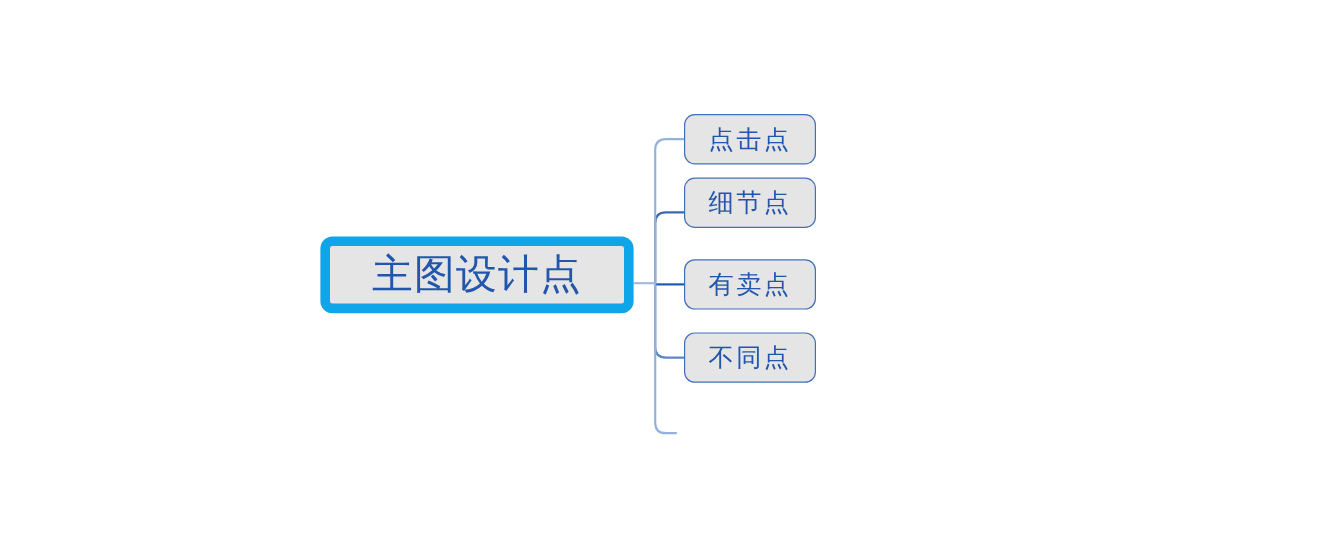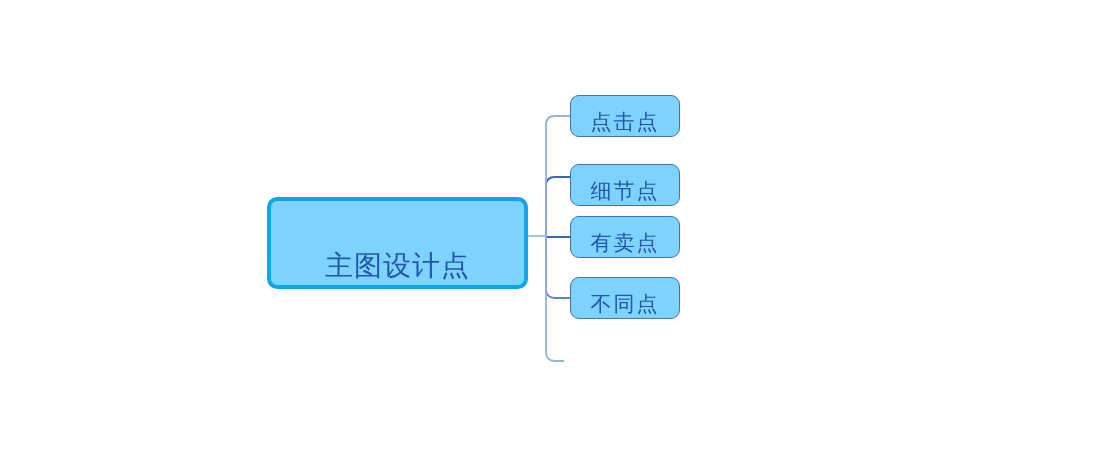--- a/index.html
+++ b/index.html
@@ -22,49 +22,49 @@
     height: 462px;
   }
   .connector-layer path {
     fill: none;
     stroke-width: 1.8;
     stroke-linecap: butt;
   }
   .node {
     position: absolute;
     display: flex;
-    align-items: flex-end;
+    align-items: center;
     justify-content: center;
-    background: #7dd3fc;
+    background: #e5e5e5;
     box-sizing: border-box;
     color: #2156ac;
     cursor: default;
     font-family: Liberation Serif, serif;
   }
   .root-node {
     left: 267px;
     top: 197px;
     width: 261px;
-    height: 92px;
-    border: 4px solid #0ea5e9;
+    height: 64px;
+    border: 8px solid #0ea5e9;
     border-radius: 10px;
-    font-size: 28px;
+    font-size: 34px;
     letter-spacing: 1px;
   }
   .sub-node {
     left: 570px;
     width: 110px;
     height: 42px;
     border: 1.6px solid #4470bb;
     border-radius: 9px;
     font-size: 21px;
     letter-spacing: 2px;
   }
   .sub-node.pos-0 { top: 95px; }
-  .sub-node.pos-1 { top: 164px; }
+  .sub-node.pos-1 { top: 148px; }
   .sub-node.pos-2 { top: 216px; }
   .sub-node.pos-3 { top: 277px; }
   .sub-node.pos-4 { top: 340px; }
   .sub-node.selected::after {
     content: "";
     position: absolute;
     left: -7px; top: -7px; right: -7px; bottom: -7px;
     border: 3px solid #3563ae;
     border-radius: 13px;
     pointer-events: none;

